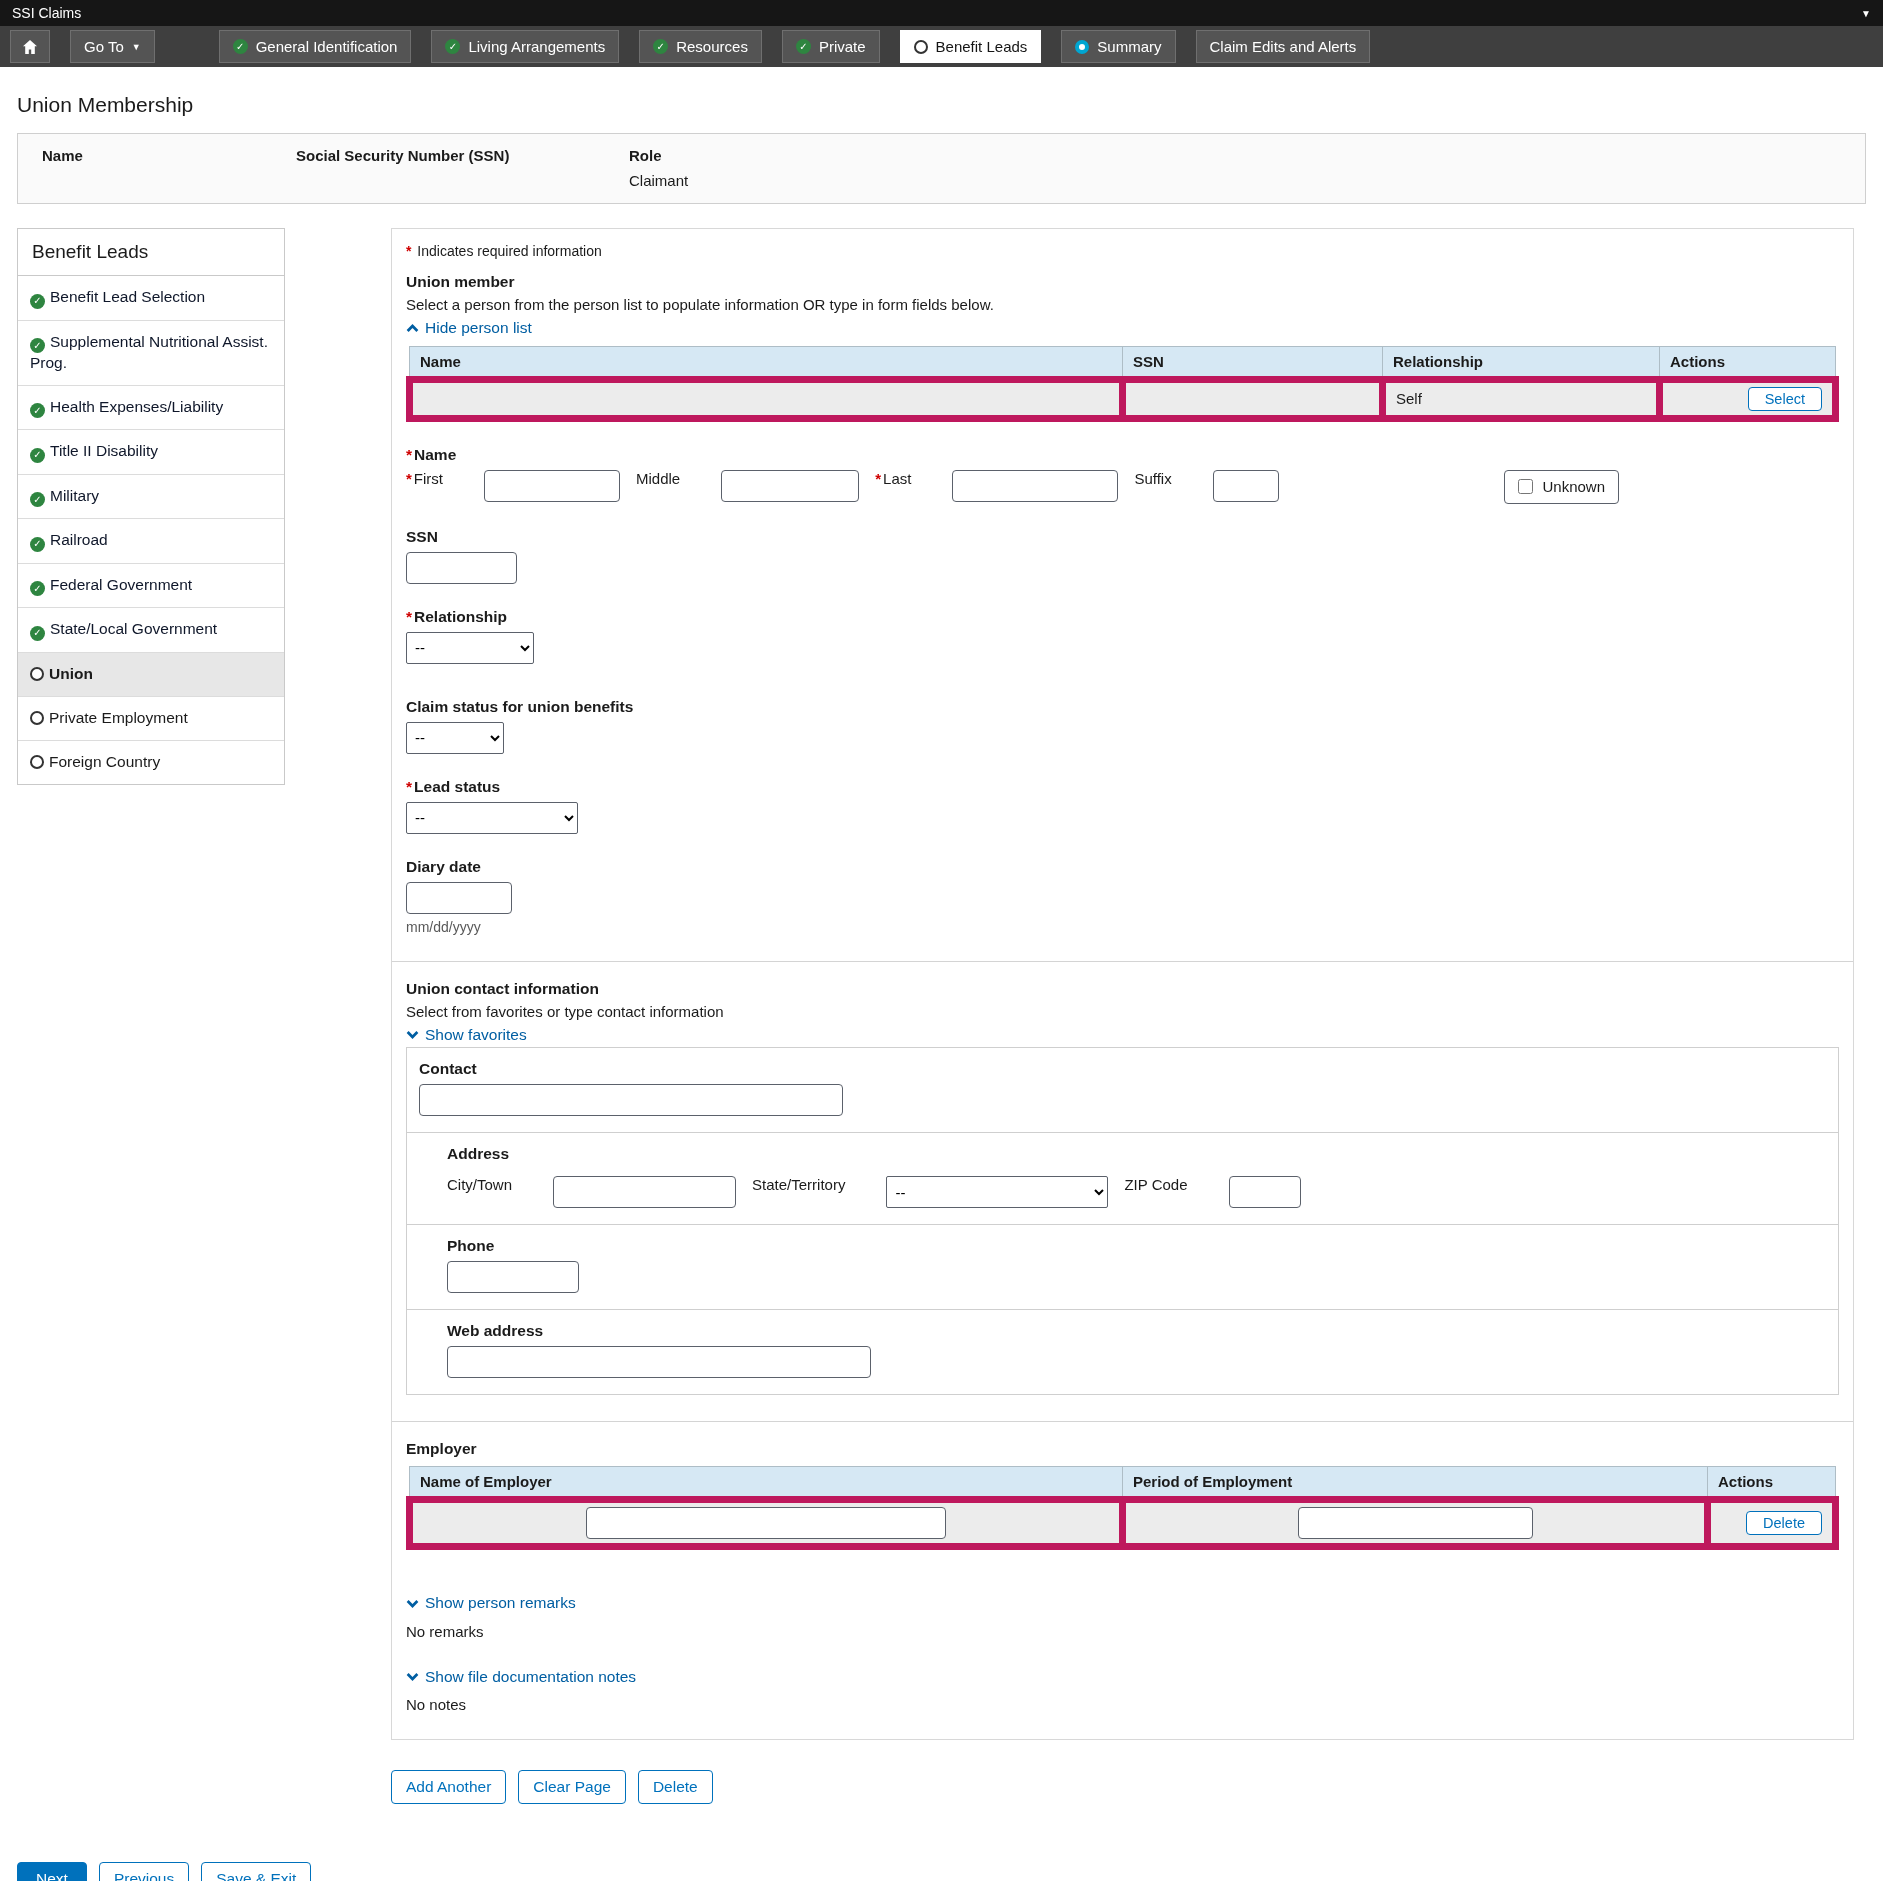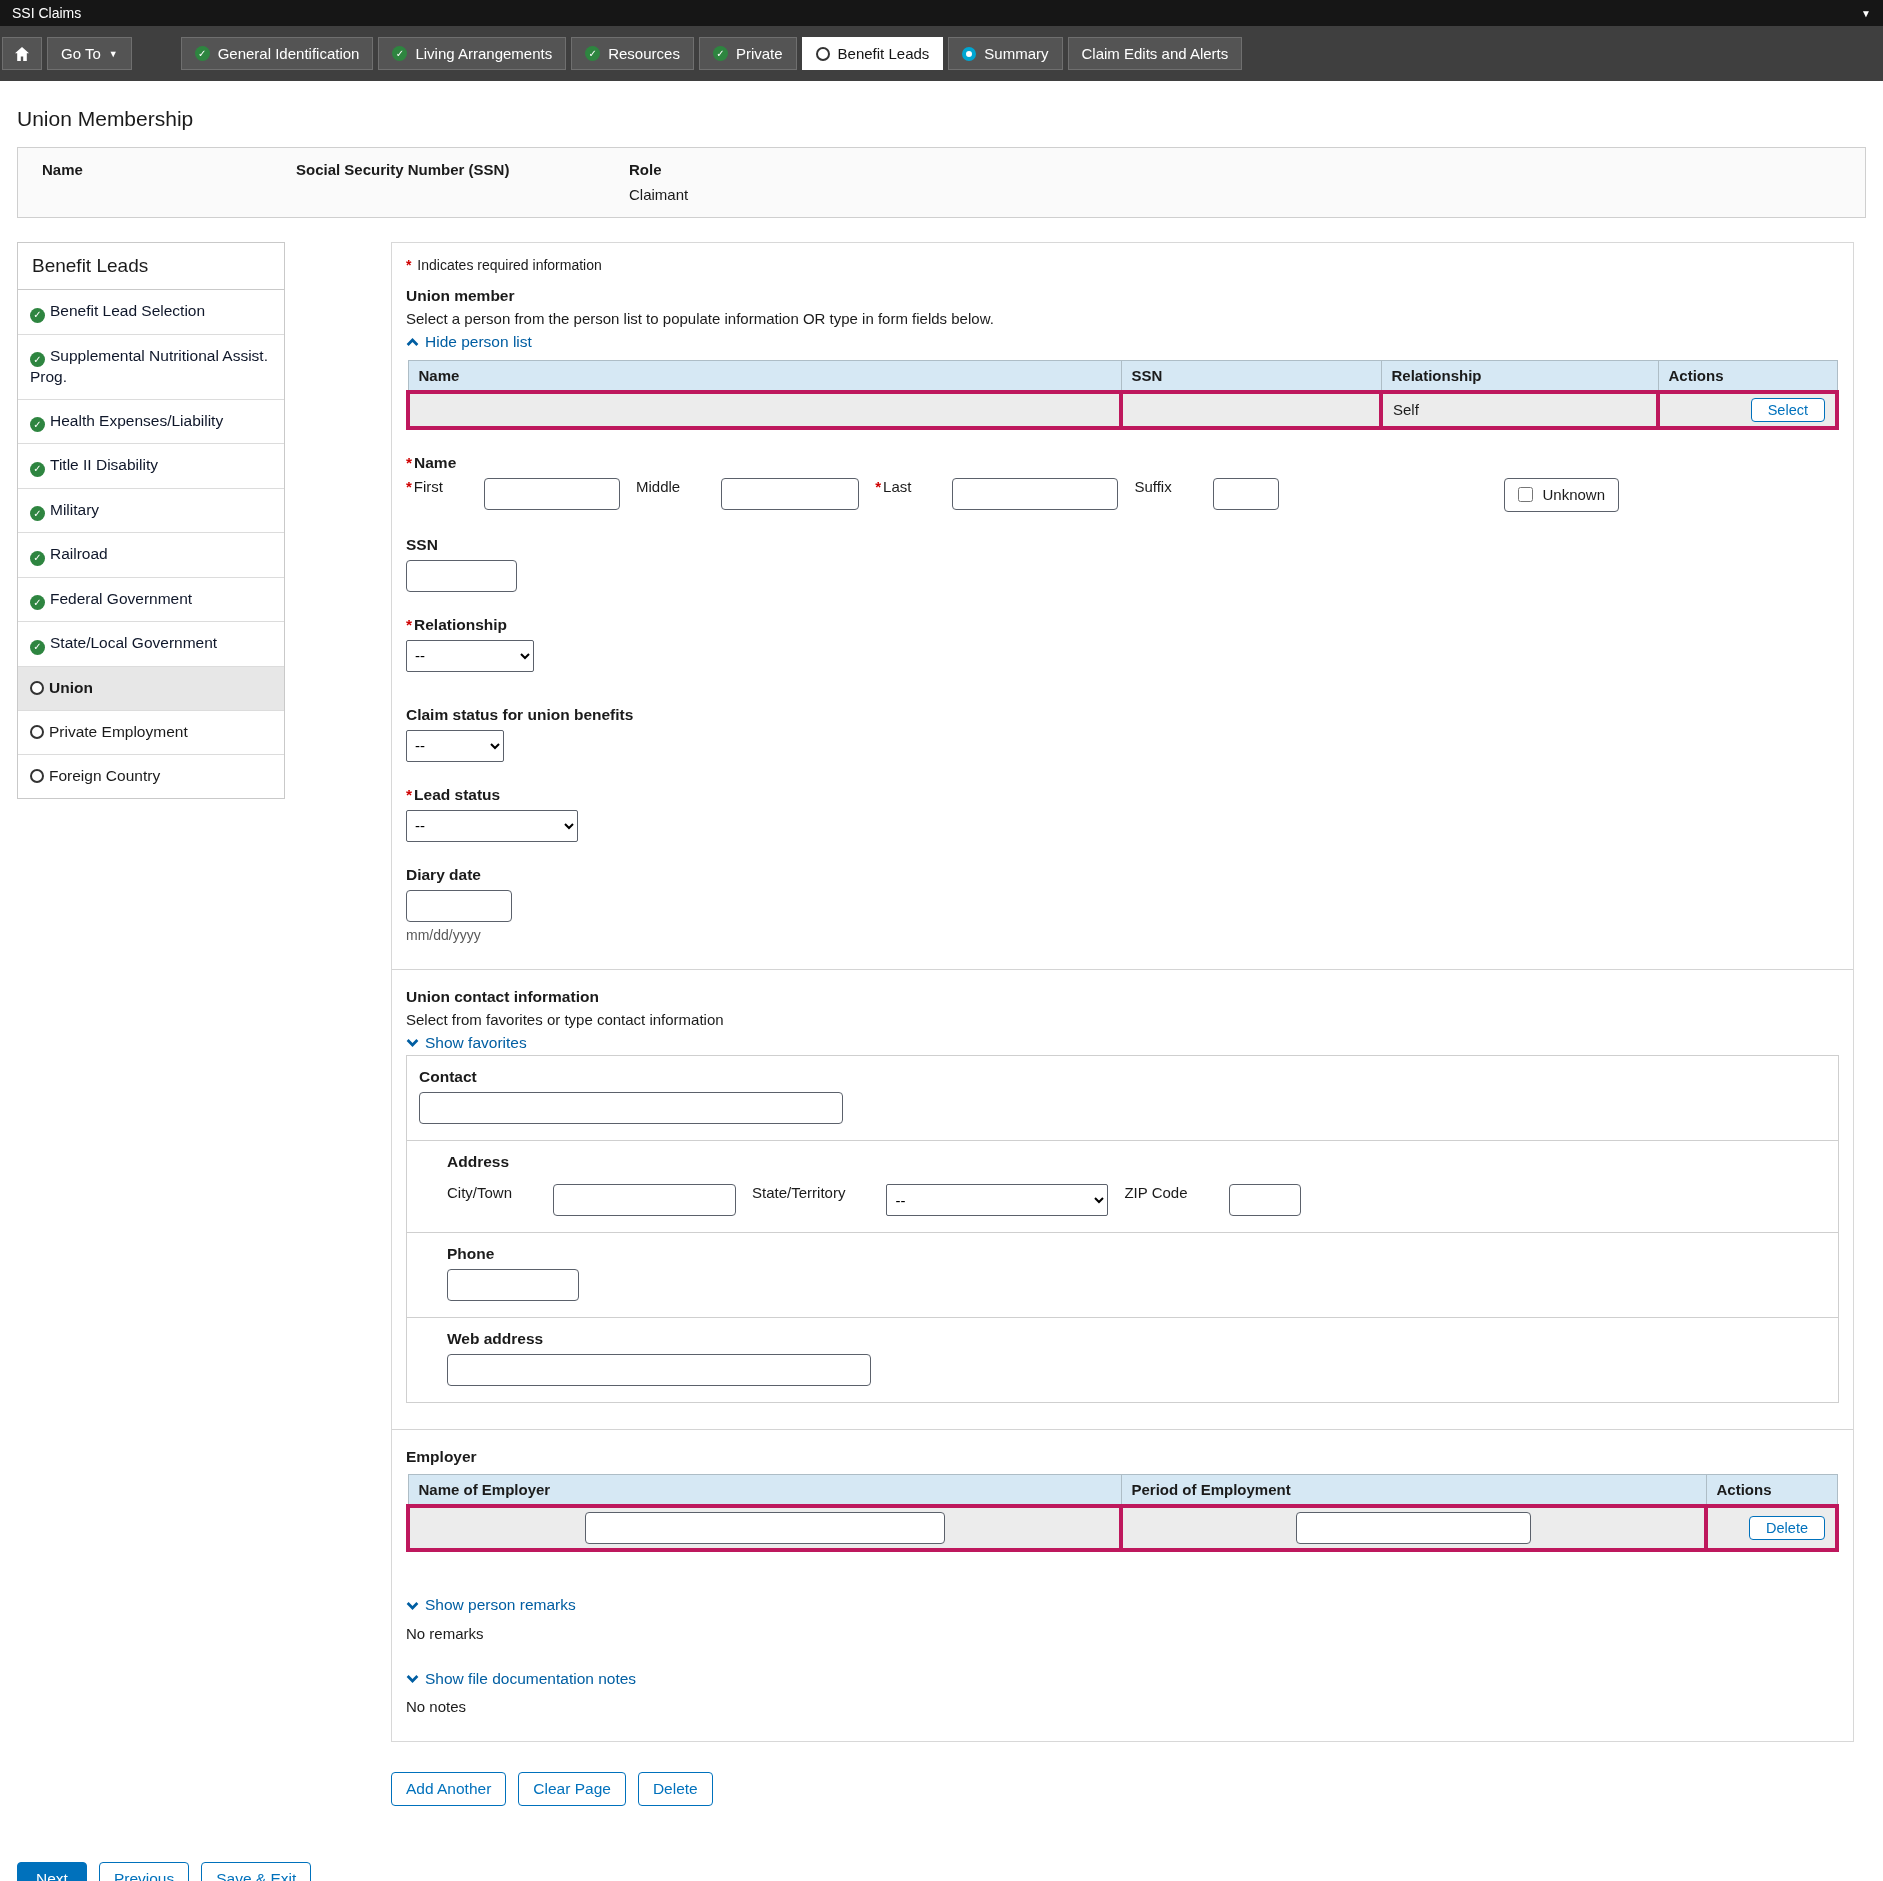--- a/index.html
+++ b/index.html
@@ -9,21 +9,21 @@
     background:#ffffff; color:#1b1b1b;
     font-family:"Liberation Sans","DejaVu Sans",sans-serif; font-size:15px;
   }
   button, input, select { font-family:inherit; }
 
   
   .topbar { height:26px; background:#161616; color:#fff; display:flex; align-items:center; padding:0 12px; font-size:14px; }
   .topbar .dd { margin-left:auto; font-size:10px; cursor:pointer; }
 
   
-  .navbar { height:55px; background:#3f3f3f; display:flex; align-items:center; padding:0 2px; gap:5px; }
+  .navbar { height:41px; background:#3f3f3f; display:flex; align-items:center; padding:0 10px; gap:20px; }
   .nav-btn { height:33px; background:#545454; color:#fff; border:1px solid #6f6f6f; font-size:15px;
              display:inline-flex; align-items:center; gap:8px; padding:0 13px; cursor:pointer; white-space:nowrap; }
   .nav-btn.active { background:#ffffff; color:#151515; border-color:#ffffff; }
   .nav-home { width:40px; justify-content:center; }
   .goto { margin-right:44px; }
   .caret { font-size:9px; }
   .icon-check { width:15px; height:15px; border-radius:50%; background:#2e8540; color:#fff;
                 display:inline-flex; align-items:center; justify-content:center; flex:none; }
   .icon-check::before { content:"\2713"; font-size:10px; font-weight:bold; line-height:1; }
   .icon-circle { width:14px; height:14px; border:2px solid #333; border-radius:50%; background:#fff; flex:none; display:inline-block; }
@@ -57,21 +57,21 @@
   .req-note { font-size:14px; }
   .req { color:#cf0000; font-weight:bold; margin-right:2px; }
   .req::before { content:"*"; }
   .fheading { font-weight:bold; font-size:15.5px; margin-top:14px; }
   .finstr { margin-top:5px; font-size:15px; }
   .toggle-link { color:#005ea2; font-size:15.5px; display:inline-flex; align-items:center; gap:6px; text-decoration:none; cursor:pointer; margin-top:6px; }
   .chev { display:inline-flex; }
 
   .grid { width:100%; border-collapse:collapse; margin-top:8px; }
   .grid th { background:#d6e8f4; font-weight:bold; text-align:left; padding:6px 10px; border:1px solid #aebdc6; font-size:15px; }
-  .grid td { background:#ececec; padding:4px 10px; border:4px solid #be185d; height:36px; font-size:15px; }
+  .grid td { background:#ececec; padding:4px 10px; border:7px solid #be185d; height:36px; font-size:15px; }
   .cell-right { text-align:right; }
   .cell-center { text-align:center; }
 
   .group { margin-top:24px; }
   .glabel { font-weight:bold; font-size:15.5px; display:flex; align-items:baseline; }
   .flabel { font-size:15px; margin-bottom:4px; display:flex; align-items:baseline; }
   .hint { color:#595959; font-size:14px; margin-top:5px; }
 
   input[type=text] { height:32px; border:1px solid #5b616b; border-radius:4px; padding:0 8px; font-size:15px; background:#fff; }
   select { height:32px; border:1px solid #5b616b; border-radius:2px; font-size:15px; background:#fff; padding:0 4px; }

